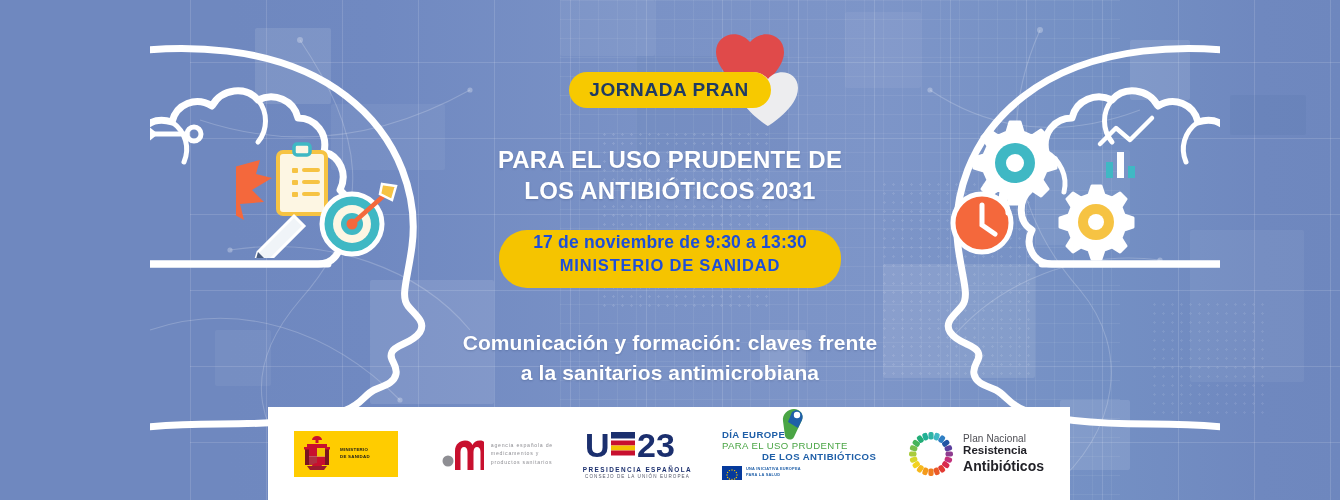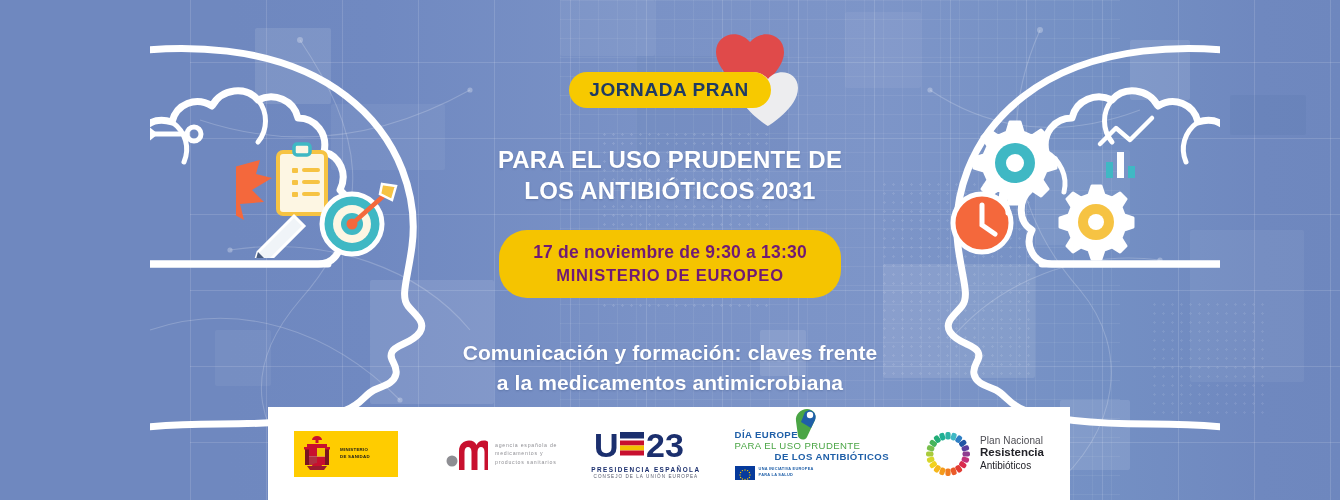--- a/index.html
+++ b/index.html
@@ -82,23 +82,23 @@
     color: #ffffff;
     font-weight: bold;
     font-size: 24px;
     line-height: 1.28;
     letter-spacing: 0.2px;
     text-shadow: 0 1px 2px rgba(30,50,95,0.25);
   }
   .date-badge {
     margin-top: 24px;
     background: #F5C400;
-    color: #701a75;
+    color: #1d4ed8;
     border-radius: 28px;
-    padding: 11px 34px 12px;
+    padding: 1px 34px 12px;
     font-weight: bold;
     line-height: 1.32;
   }
   .date-line1 { font-size: 17.5px; letter-spacing: .2px; }
   .date-line2 { font-size: 16.5px; letter-spacing: .8px; }
   .subtitle {
     margin-top: 40px;
     color: #ffffff;
     font-weight: bold;
     font-size: 21px;
@@ -137,21 +137,21 @@
   .dia-l3 { font-size: 9.6px; font-weight: bold; color: #1f5fa8; letter-spacing: .4px; padding-left: 40px; }
   .dia-eu { display: flex; align-items: center; gap: 4px; margin-top: 4px; }
   .eu-flag {
     width: 20px; height: 13px; background: #063a9c; position: relative; flex: none;
   }
   .eu-txt { font-size: 3.9px; line-height: 1.5; color: #1f5fa8; font-weight: bold; letter-spacing: .25px; }
 
   .logo-pnra { gap: 7px; }
   .pnra-t1 { font-size: 10px; color: #4c4c52; letter-spacing: .1px; }
   .pnra-t2 { font-size: 11.5px; color: #222228; font-weight: bold; line-height: 1.18; }
-  .pnra-t3 { font-size: 10px; color: #222228; font-weight: normal; line-height: 1.18; }
+  .pnra-t3 { font-size: 14px; color: #222228; font-weight: bold; line-height: 1.18; }
 </style>
 </head>
 <body>
 
 <div id="poster">
 
   <div class="bg-base"></div>
   <div class="bg-grid"></div>
   <div class="bg-grid-fine"></div>
 
@@ -321,26 +321,26 @@
       <span class="jornada-badge">JORNADA PRAN</span>
     </div>
 
     <h1 class="main-title">
       <span>PARA EL USO PRUDENTE DE</span><br>
       <span>LOS ANTIBIÓTICOS 2031</span>
     </h1>
 
     <div class="date-badge">
       <div class="date-line1">17 de noviembre de 9:30 a 13:30</div>
-      <div class="date-line2">MINISTERIO DE EUROPEO</div>
+      <div class="date-line2">MINISTERIO DE SANIDAD</div>
     </div>
 
     <div class="subtitle">
       <span>Comunicación y formación: claves frente</span><br>
-      <span>a la medicamentos antimicrobiana</span>
+      <span>a la sanitarios antimicrobiana</span>
     </div>
   </div>
 
   <div class="footer">
 
     <div class="logo logo-sanidad">
       <div class="sanidad-box">
         <svg width="32" height="38" viewBox="0 0 32 38">
           <path d="M16,1 C19,1 21,3 21,5 L11,5 C11,3 13,1 16,1 Z" fill="#C8102E"></path>
           <rect x="14.5" y="5" width="3" height="3" fill="#C8102E"></rect>

